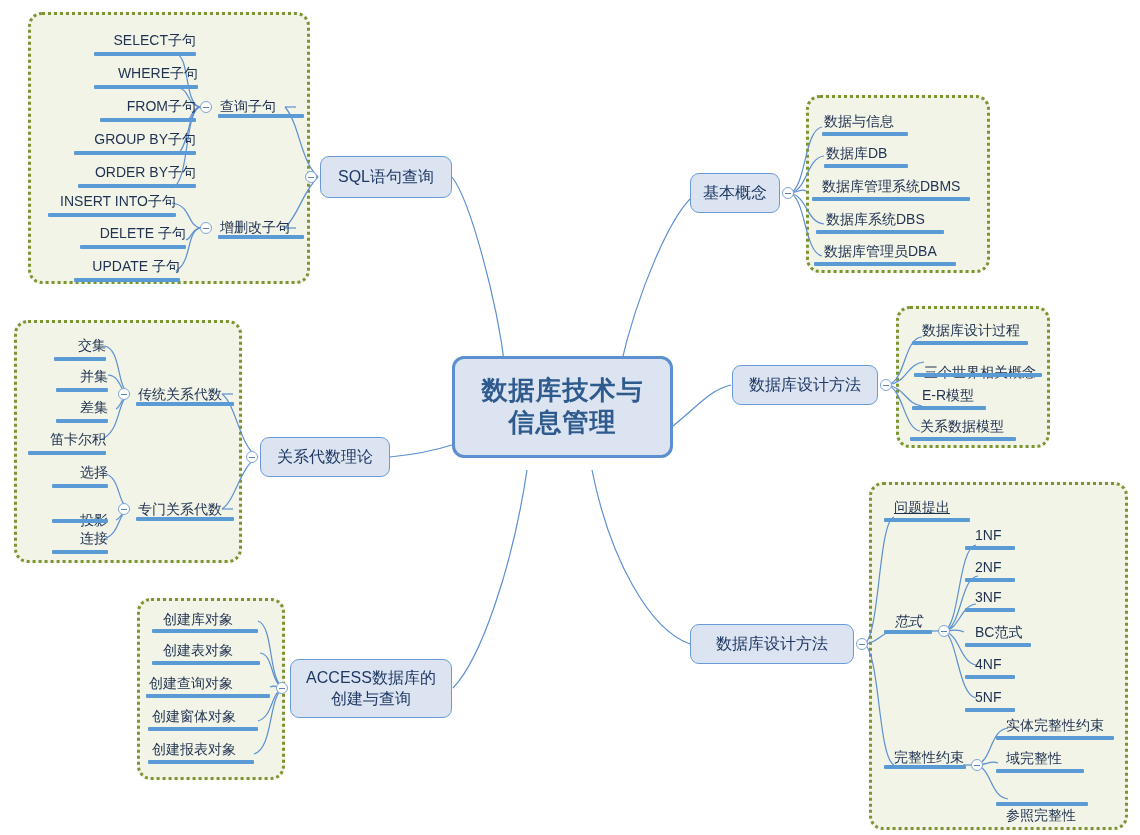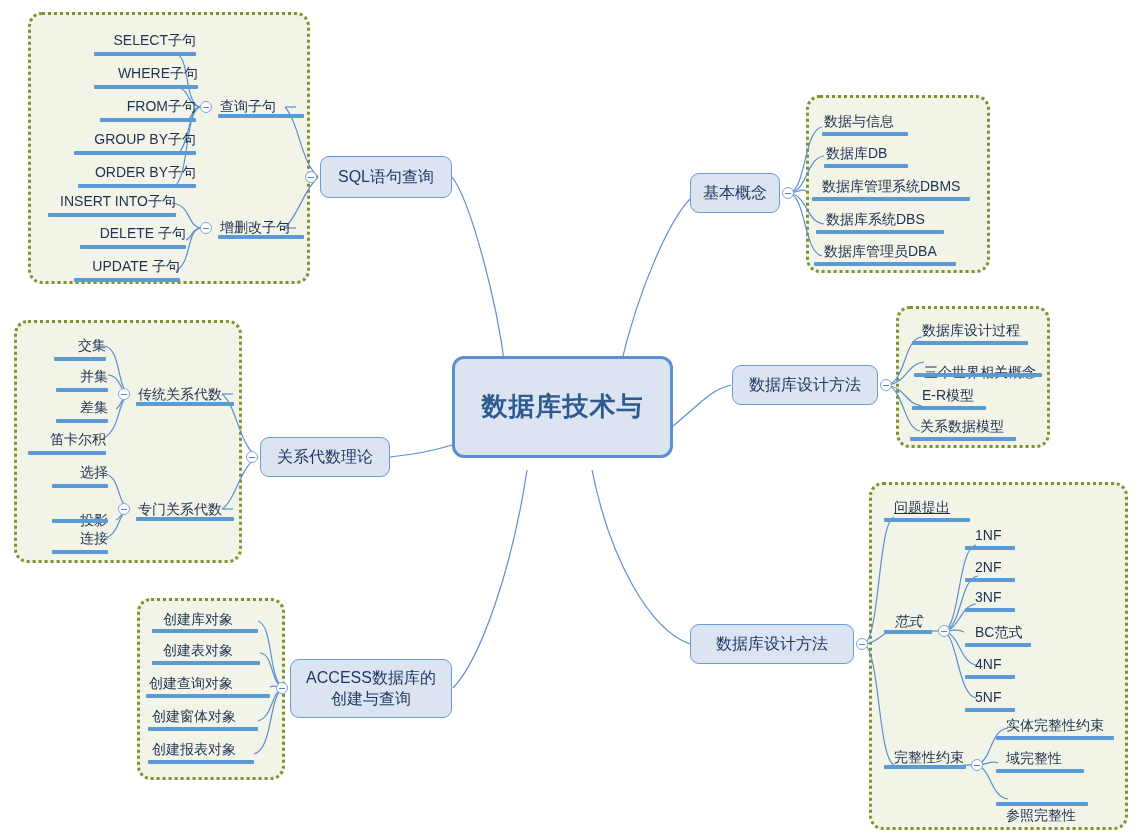--- a/index.html
+++ b/index.html
@@ -193,20 +193,21 @@
       <path d="M963,765 L973,765"></path>
       <path d="M977,765 C992,760 990,730 1008,728"></path>
       <path d="M977,765 C988,765 990,760 998,763"></path>
       <path d="M977,765 C992,770 990,796 1008,799"></path>
     </g>
   </svg>
 
   <div class="central" style="left:452px; top:356px; width:221px; height:102px;text-align:center;">
     <div>
       <span>数据库技术与</span>
+      <span>信息管理</span>
     </div>
   </div>
 
   <div class="l1" style="left:320px; top:156px; width:132px; height:42px;">
     <span>SQL语句查询</span>
   </div>
 
   <div class="l1" style="left:260px; top:437px; width:130px; height:40px;">
     <span>关系代数理论</span>
   </div>

